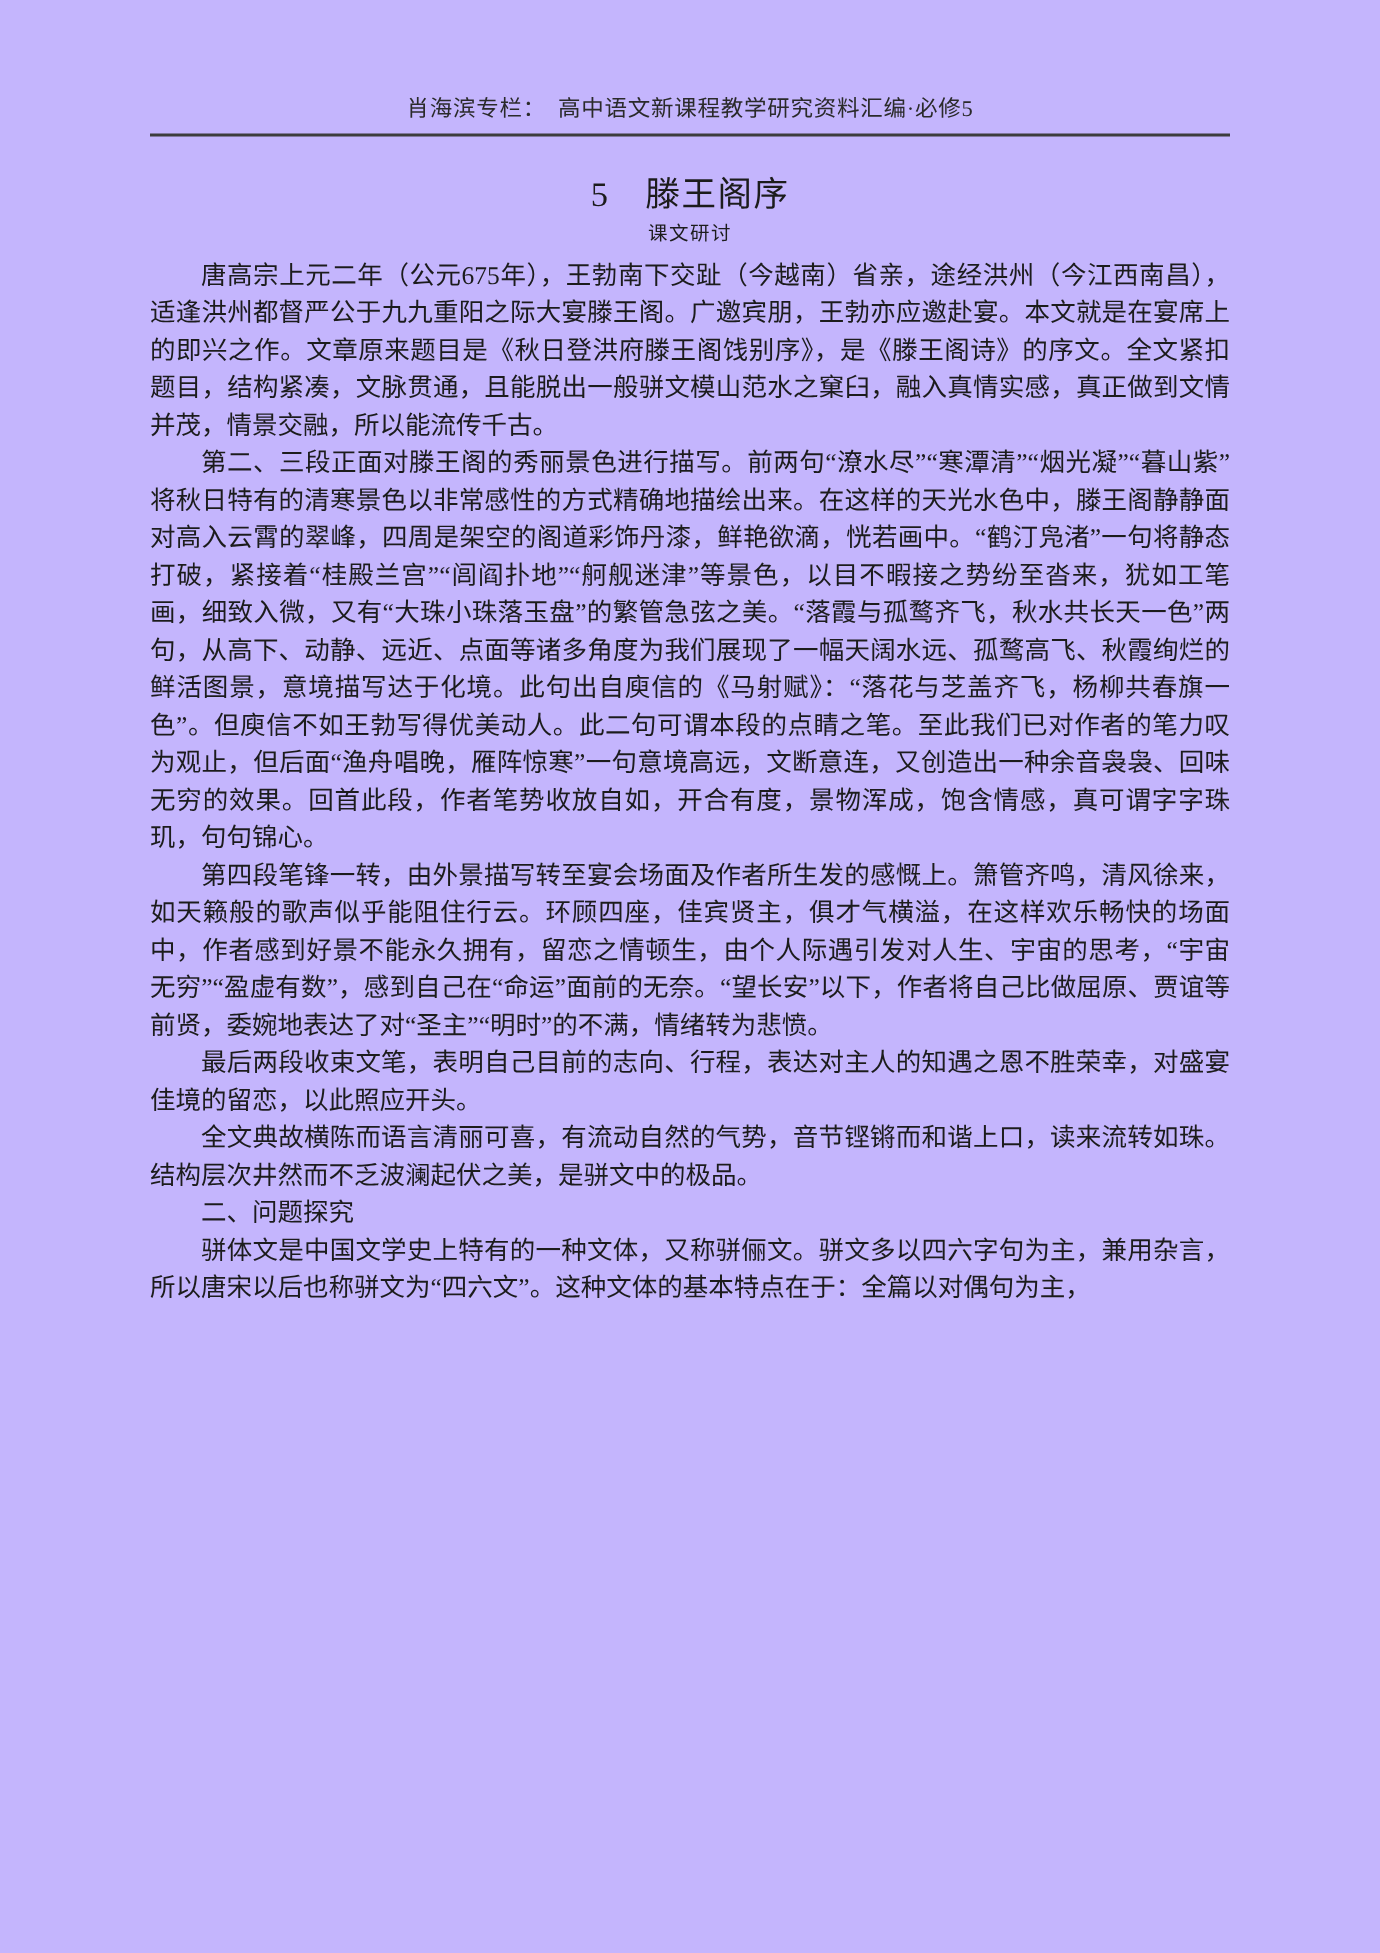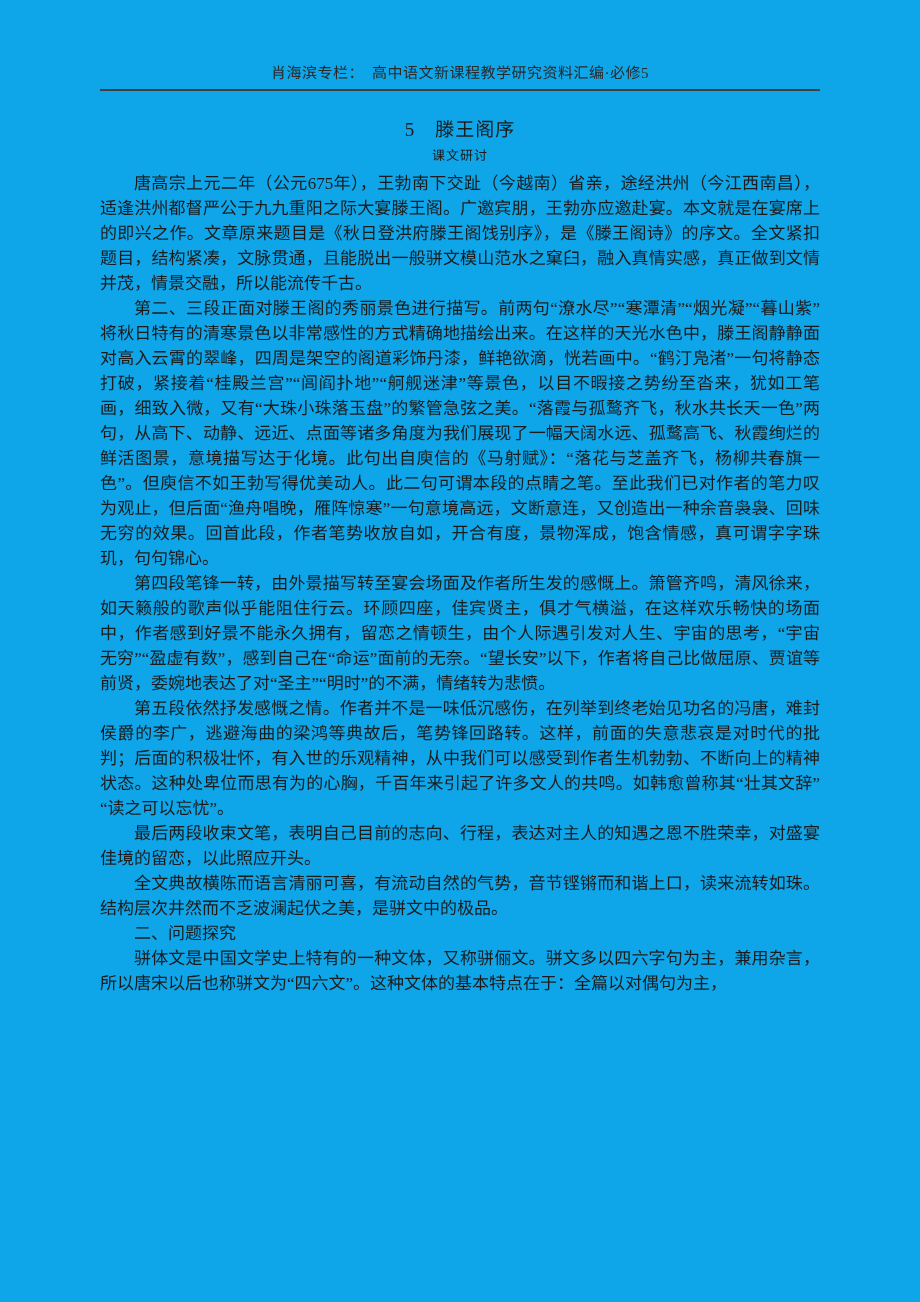--- a/index.html
+++ b/index.html
@@ -7,21 +7,21 @@
   body {
     width: 920px;
     height: 1302px;
     background: #f8f8f8;
     font-family: "Liberation Serif", "DejaVu Serif", serif;
   }
   .page {
     width: 920px;
     height: 1302px;
     box-sizing: border-box;
-    background: #0ea5e9;
+    background: #c4b5fd;
     color: #1c1c1c;
     padding: 64px 100px 0 100px;
     overflow: hidden;
   }
 
   
   .header {
     text-align: center;
     font-size: 15px;
     line-height: 19px;
@@ -31,21 +31,21 @@
   .header-rule {
     height: 0;
     border-bottom: 2px solid #3d3d3d;
     margin-top: 6px;
   }
 
   
   .title {
     margin: 26px 0 0 0;
     text-align: center;
-    font-size: 19px;
+    font-size: 23px;
     font-weight: normal;
     line-height: 26px;
     letter-spacing: 1px;
   }
   .subtitle {
     margin: 0;
     text-align: center;
     font-size: 13px;
     font-weight: normal;
     line-height: 25px;
@@ -80,21 +80,20 @@
   <div class="header-rule"></div>
 
   <h1 class="title">5　滕王阁序</h1>
   <h2 class="subtitle">课文研讨</h2>
 
   <div class="content">
 
     <p>唐高宗上元二年（公元675年），王勃南下交趾（今越南）省亲，途经洪州（今江西南昌），适逢洪州都督严公于九九重阳之际大宴滕王阁。广邀宾朋，王勃亦应邀赴宴。本文就是在宴席上的即兴之作。文章原来题目是《秋日登洪府滕王阁饯别序》，是《滕王阁诗》的序文。全文紧扣题目，结构紧凑，文脉贯通，且能脱出一般骈文模山范水之窠臼，融入真情实感，真正做到文情并茂，情景交融，所以能流传千古。</p>
     <p>第二、三段正面对滕王阁的秀丽景色进行描写。前两句“潦水尽”“寒潭清”“烟光凝”“暮山紫”将秋日特有的清寒景色以非常感性的方式精确地描绘出来。在这样的天光水色中，滕王阁静静面对高入云霄的翠峰，四周是架空的阁道彩饰丹漆，鲜艳欲滴，恍若画中。“鹤汀凫渚”一句将静态打破，紧接着“桂殿兰宫”“闾阎扑地”“舸舰迷津”等景色，以目不暇接之势纷至沓来，犹如工笔画，细致入微，又有“大珠小珠落玉盘”的繁管急弦之美。“落霞与孤鹜齐飞，秋水共长天一色”两句，从高下、动静、远近、点面等诸多角度为我们展现了一幅天阔水远、孤鹜高飞、秋霞绚烂的鲜活图景，意境描写达于化境。此句出自庾信的《马射赋》：“落花与芝盖齐飞，杨柳共春旗一色”。但庾信不如王勃写得优美动人。此二句可谓本段的点睛之笔。至此我们已对作者的笔力叹为观止，但后面“渔舟唱晚，雁阵惊寒”一句意境高远，文断意连，又创造出一种余音袅袅、回味无穷的效果。回首此段，作者笔势收放自如，开合有度，景物浑成，饱含情感，真可谓字字珠玑，句句锦心。</p>
     <p>第四段笔锋一转，由外景描写转至宴会场面及作者所生发的感慨上。箫管齐鸣，清风徐来，如天籁般的歌声似乎能阻住行云。环顾四座，佳宾贤主，俱才气横溢，在这样欢乐畅快的场面中，作者感到好景不能永久拥有，留恋之情顿生，由个人际遇引发对人生、宇宙的思考，“宇宙无穷”“盈虚有数”，感到自己在“命运”面前的无奈。“望长安”以下，作者将自己比做屈原、贾谊等前贤，委婉地表达了对“圣主”“明时”的不满，情绪转为悲愤。</p>
-    <p>第五段依然抒发感慨之情。作者并不是一味低沉感伤，在列举到终老始见功名的冯唐，难封侯爵的李广，逃避海曲的梁鸿等典故后，笔势锋回路转。这样，前面的失意悲哀是对时代的批判；后面的积极壮怀，有入世的乐观精神，从中我们可以感受到作者生机勃勃、不断向上的精神状态。这种处卑位而思有为的心胸，千百年来引起了许多文人的共鸣。如韩愈曾称其“壮其文辞”“读之可以忘忧”。</p>
     <p>最后两段收束文笔，表明自己目前的志向、行程，表达对主人的知遇之恩不胜荣幸，对盛宴佳境的留恋，以此照应开头。</p>
     <p>全文典故横陈而语言清丽可喜，有流动自然的气势，音节铿锵而和谐上口，读来流转如珠。结构层次井然而不乏波澜起伏之美，是骈文中的极品。</p>
 
     <p class="section-heading">二、问题探究</p>
     <p>骈体文是中国文学史上特有的一种文体，又称骈俪文。骈文多以四六字句为主，兼用杂言，所以唐宋以后也称骈文为“四六文”。这种文体的基本特点在于：全篇以对偶句为主，</p>
 
   </div>
 
 </div>
 

